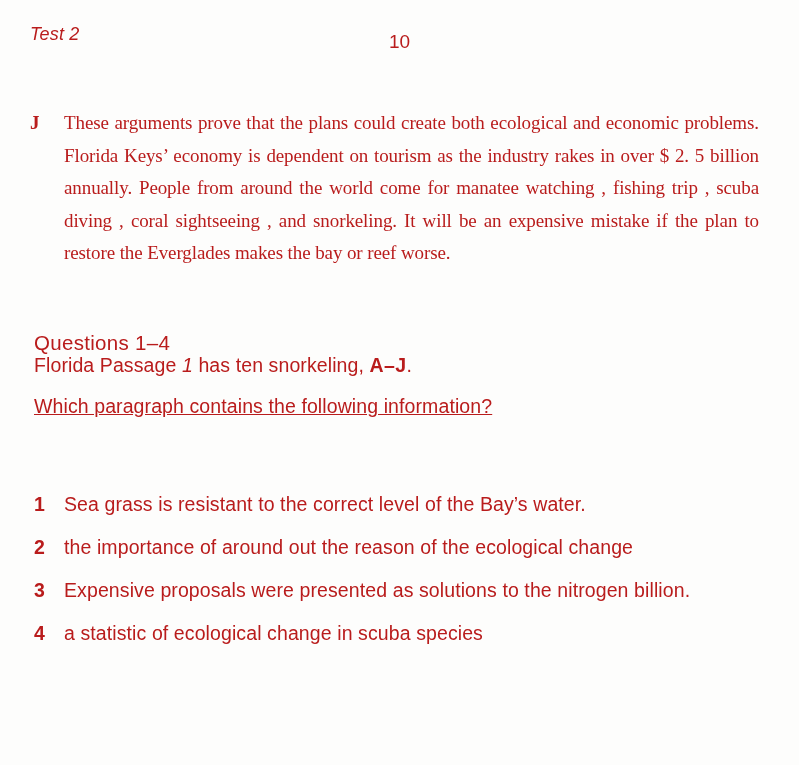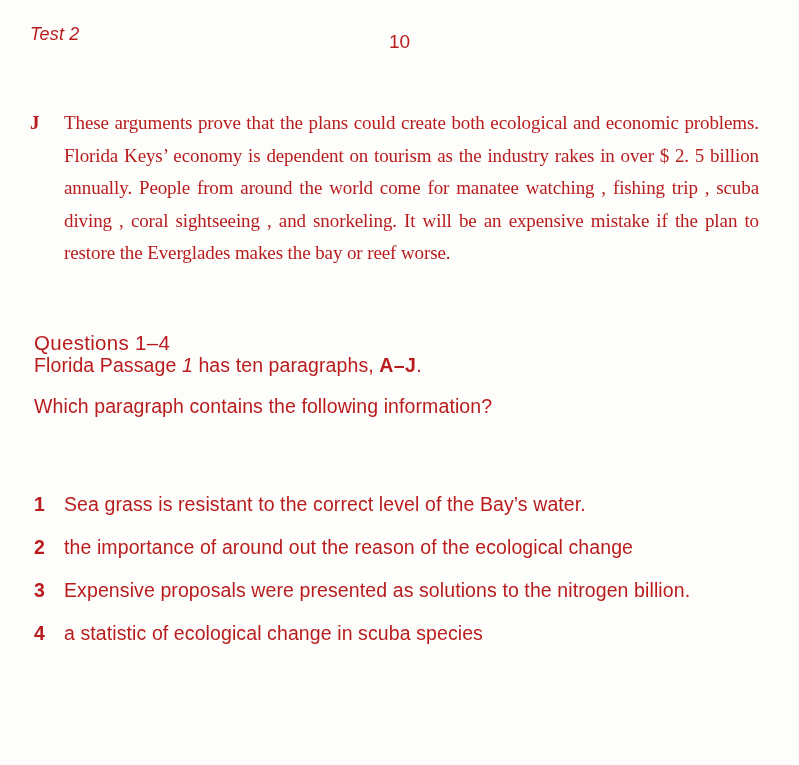--- a/index.html
+++ b/index.html
@@ -69,21 +69,21 @@
   }
   .sans-line {
     position: absolute;
     left: 34px;
     font-size: 19.5px;
     line-height: 23px;
     white-space: nowrap;
     letter-spacing: 0.1px;
   }
   .intro-line  { top: 354px; }
-  .prompt-line { top: 395px; }
+  .prompt-line { top: 395px; text-decoration: underline; }
   .write-line  { top: 435px; font-style: italic; }
   .num-italic  { font-style: italic; }
   .range-bold  { font-weight: bold; letter-spacing: 0.4px; }
 
   
   .q-row {
     position: absolute;
     left: 34px;
     display: flex;
     font-size: 19.5px;
@@ -109,21 +109,21 @@
   <span class="test-label">Test 2</span>
   <span class="page-number">10</span>
 
   <div class="para">
     <div class="para-label">J</div>
     <div class="para-text">These arguments prove that the plans could create both ecological and economic problems. Florida Keys’ economy is dependent on tourism as the industry rakes in over $&nbsp;2.&nbsp;5 billion annually. People from around the world come for manatee watching&nbsp;, fishing trip&nbsp;, scuba diving&nbsp;, coral sightseeing&nbsp;, and snorkeling. It will be an expensive mistake if the plan to restore the Everglades makes the bay or reef worse.</div>
   </div>
 
   <div class="q-heading">Questions 1–4</div>
 
-  <div class="sans-line intro-line"><span>Florida Passage </span><span class="num-italic">1</span><span> has ten paragraphs, </span><span class="range-bold">A–J</span><span>.</span></div>
+  <div class="sans-line intro-line"><span>Florida Passage </span><span class="num-italic">1</span><span> has ten snorkeling, </span><span class="range-bold">A–J</span><span>.</span></div>
 
   <div class="sans-line prompt-line">Which paragraph contains the following information?</div>
 
 
   <div class="q-row q-row-1">
     <span class="q-num">1</span>
     <span class="q-text">Sea grass is resistant to the correct level of the Bay’s water.</span>
   </div>
   <div class="q-row q-row-2">
     <span class="q-num">2</span>

